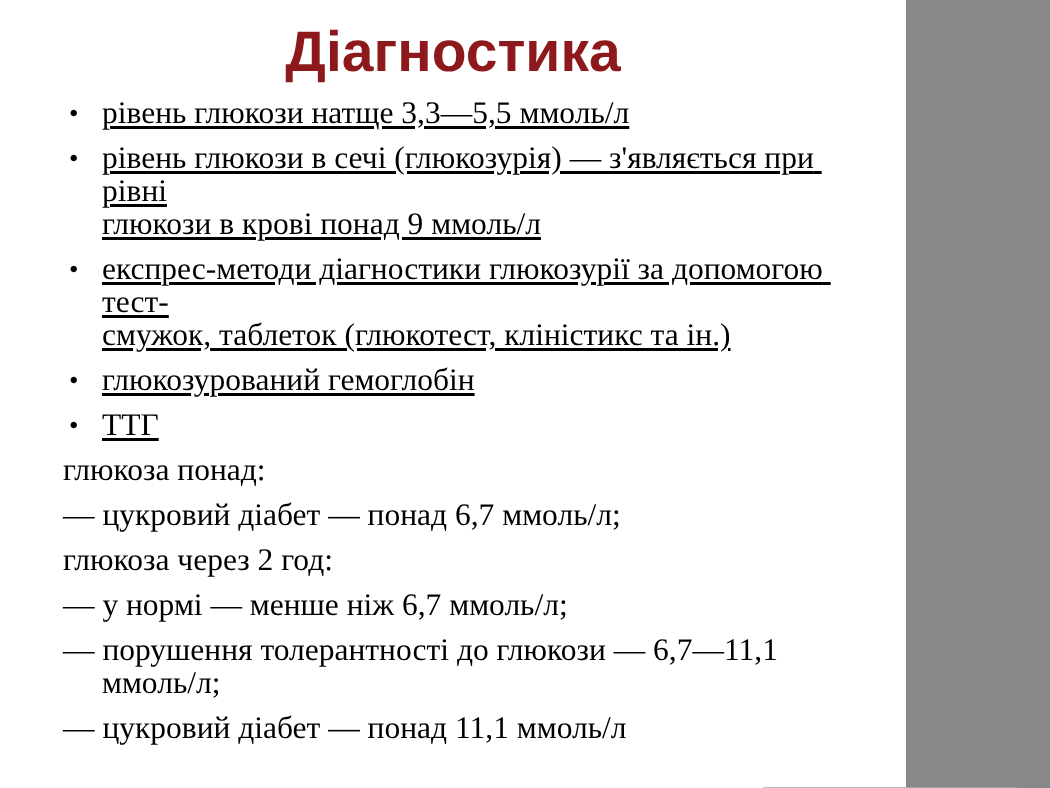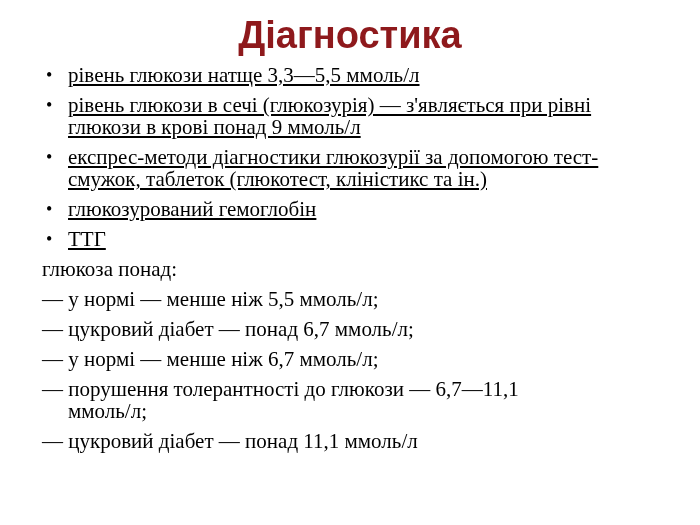--- a/index.html
+++ b/index.html
@@ -2,21 +2,21 @@
 <html><head>
 <meta charset="utf-8">
 <style>
   html, body {
     margin: 0;
     padding: 0;
     background: #888;
   }
   .slide {
     position: relative;
-    width: 700px;
+    width: 604px;
     height: 525px;
     background: #ffffff;
     overflow: hidden;
     box-sizing: border-box;
   }
   .title {
     margin: 0;
     padding-top: 13px;
     text-align: center;
     font-family: "Liberation Sans", "DejaVu Sans", sans-serif;
@@ -85,21 +85,21 @@
       <span class="marker">•</span>
       <span class="bullet-text">глюкозурований гемоглобін</span>
     </div>
 
     <div class="bullet-row">
       <span class="marker">•</span>
       <span class="bullet-text">ТТГ</span>
     </div>
 
     <p class="para">глюкоза понад:</p>
-    <p class="para">— у нормі — менше ніж 5,5 ммоль/л;</p>
     <p class="para">— цукровий діабет — понад 6,7 ммоль/л;</p>
+    <p class="para">глюкоза через 2 год:</p>
     <p class="para">— у нормі — менше ніж 6,7 ммоль/л;</p>
     <p class="para">— порушення толерантності до глюкози — 6,7—11,1
 ммоль/л;</p>
     <p class="para">— цукровий діабет — понад 11,1 ммоль/л</p>
 
   </div>
 </div>
 
 </body></html>

